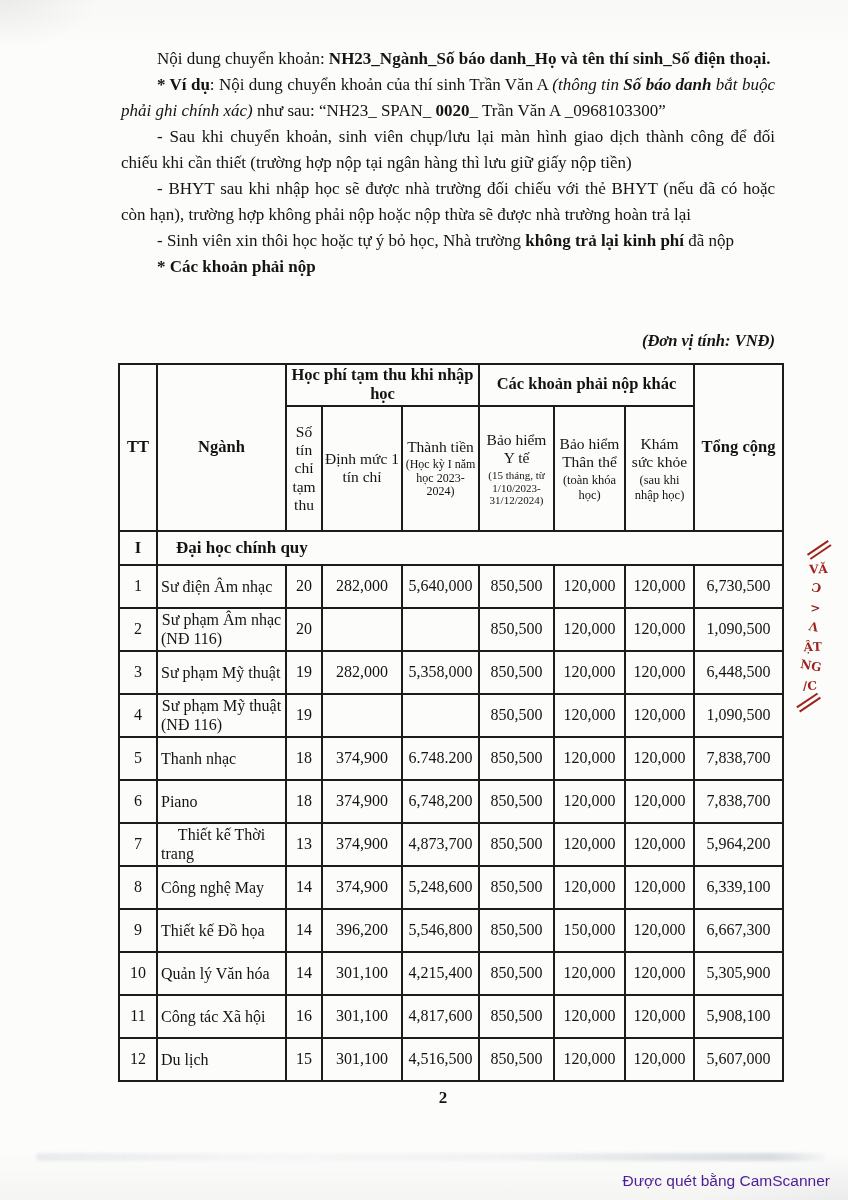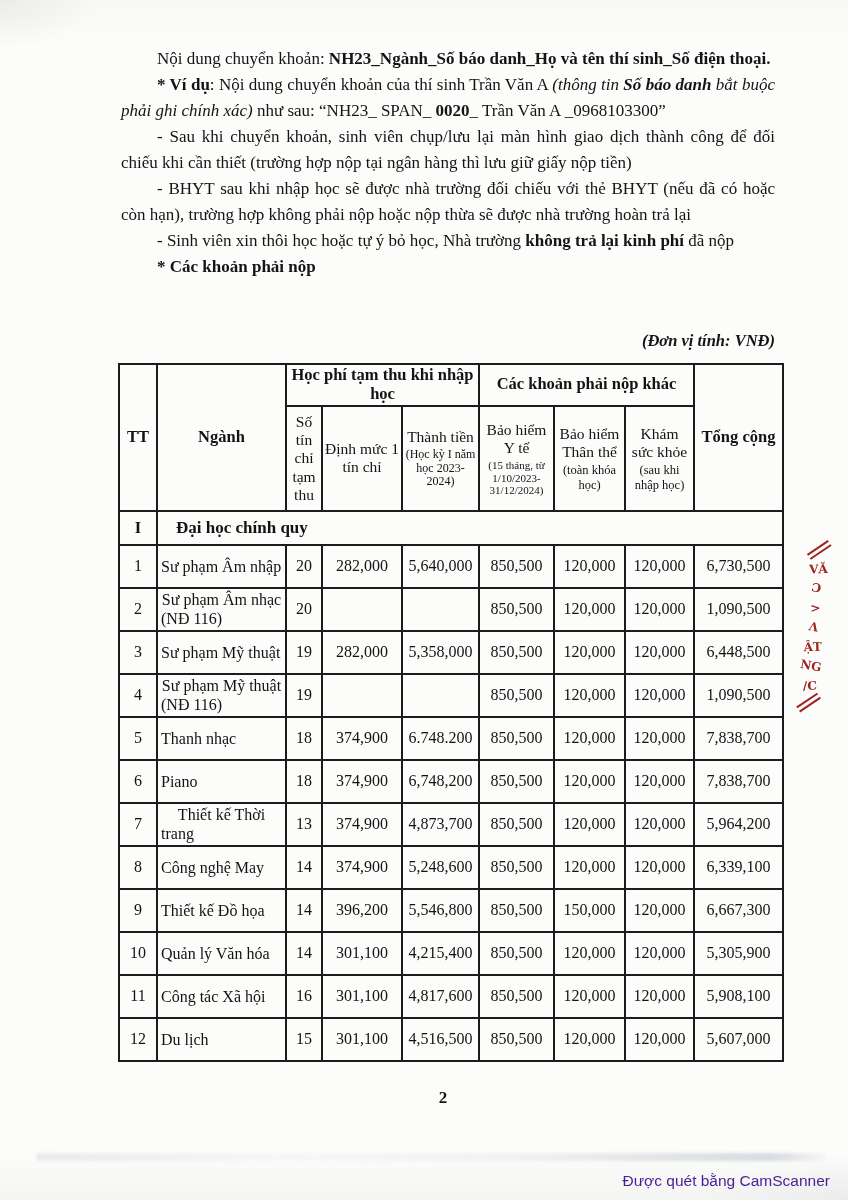--- a/index.html
+++ b/index.html
@@ -34,21 +34,21 @@
     position:absolute;left:118px;top:363px;width:664px;
     border-collapse:collapse;table-layout:fixed;
     font-size:16px;color:#131313;
   }
   table.fee th,table.fee td{
     border:2px solid #1c1c1c;padding:1px 3px;text-align:center;
     vertical-align:middle;font-weight:normal;overflow:hidden;
   }
   tr.hr1{height:40px;}
   tr.hr1 th{font-weight:bold;font-size:16.5px;line-height:1.15;}
-  tr.hr2{height:105px;}
+  tr.hr2{height:125px;}
   tr.hr2 th{font-size:15.5px;line-height:1.18;padding:2px 2px;}
   .note{display:block;font-size:11px;line-height:1.12;margin-top:2px;}
   .note-md{display:block;font-size:12.5px;line-height:1.15;margin-top:2px;}
   tr.section-row{height:34px;}
   tr.section-row td.sec-tt{font-weight:bold;font-size:16.5px;}
   tr.section-row td.section-label{
     text-align:left;font-weight:bold;font-size:17px;padding-left:18px;
   }
   tbody tr.data{height:43px;}
   td.c-nganh{text-align:justify;text-align-last:left;padding:2px 6px 2px 8px;line-height:19px;}
@@ -147,21 +147,21 @@
         </th>
       </tr>
     </thead>
     <tbody id="fee-tbody">
       <tr class="section-row">
         <td class="sec-tt">I</td>
         <td colspan="8" class="section-label">Đại học chính quy</td>
       </tr>
     <tr class="data">
           <td class="c-tt">1</td>
-          <td class="c-nganh">Sư phạm Âm nhập</td>
+          <td class="c-nganh">Sư điện Âm nhạc</td>
           <td class="c-tin_chi">20</td>
           <td class="c-dinh_muc">282,000</td>
           <td class="c-thanh_tien">5,640,000</td>
           <td class="c-bhyt">850,500</td>
           <td class="c-bhtt">120,000</td>
           <td class="c-kham">120,000</td>
           <td class="c-tong">6,730,500</td>
         </tr>
         <tr class="data">
           <td class="c-tt">2</td>

